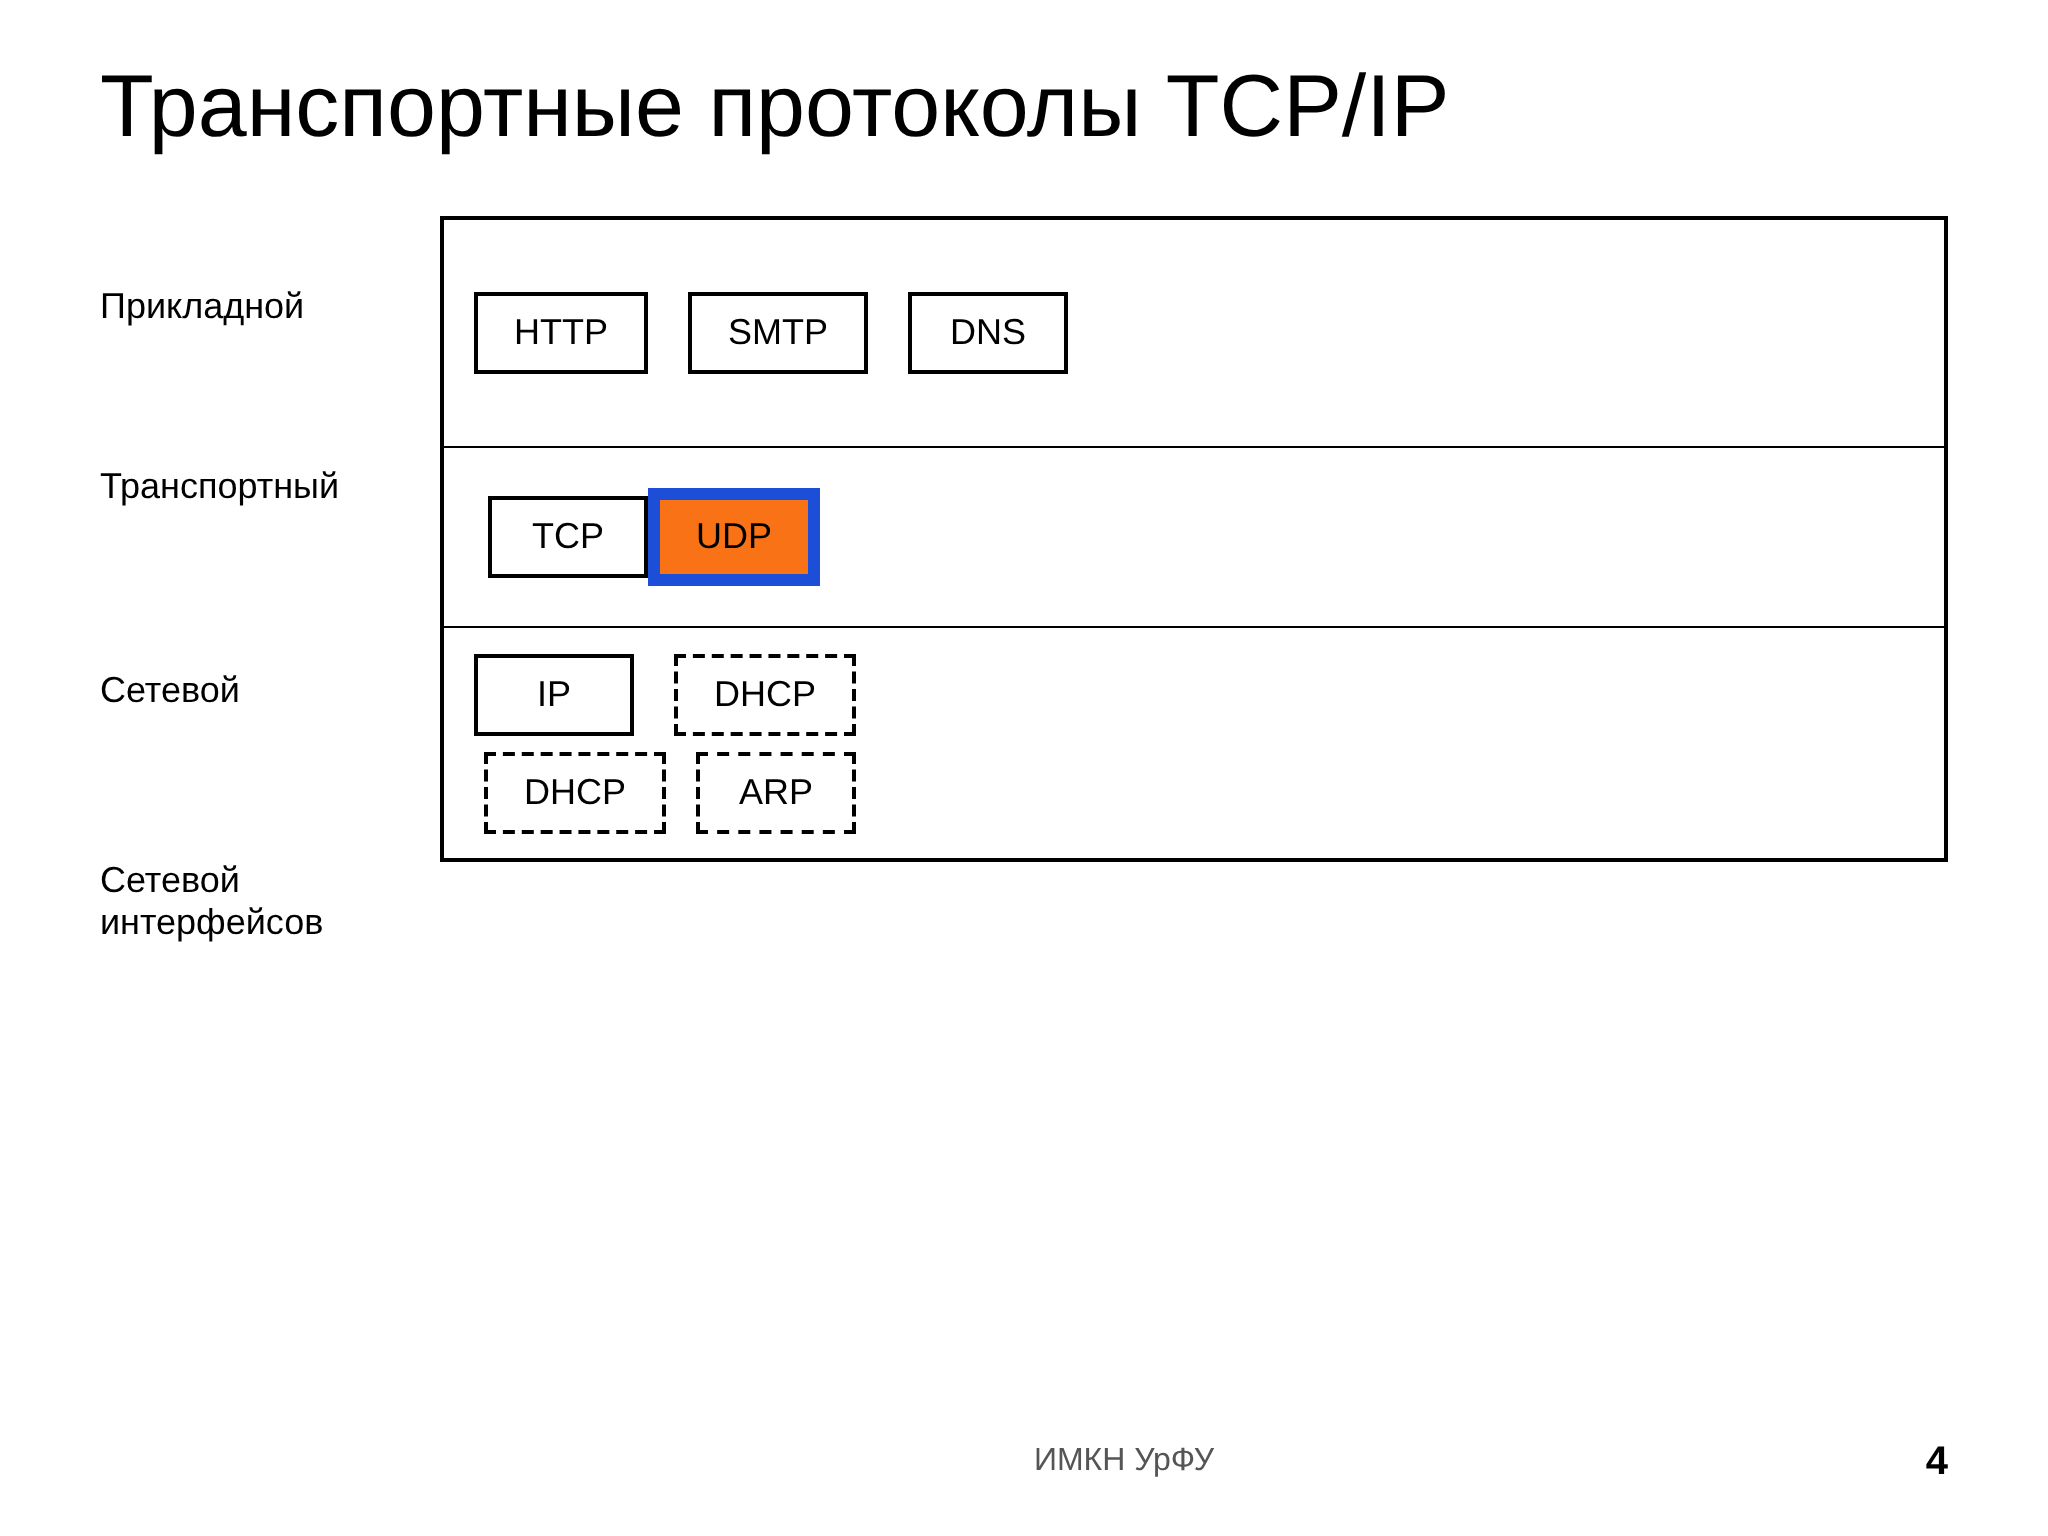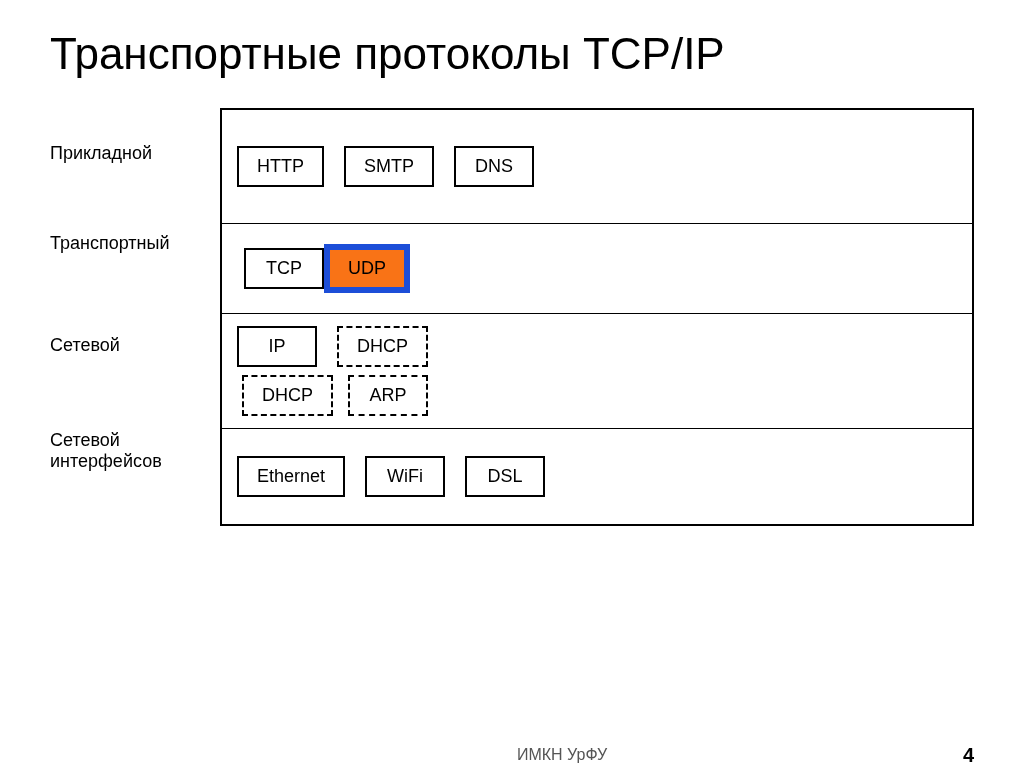--- a/index.html
+++ b/index.html
@@ -132,21 +132,21 @@
       border: 2px dashed #000;
     }
 
     .proto-box.highlighted {
       background: #f97316;
       border: 6px solid #1d4ed8;
     }
 
     .footer {
       position: absolute;
-      bottom: 4px;
+      bottom: 28px;
       left: 0;
       right: 0;
       display: flex;
       justify-content: center;
       align-items: center;
     }
 
     .footer-text {
       font-size: 16px;
       color: #555;
@@ -207,25 +207,20 @@
         <div class="network-top-row">
           <div class="proto-box">IP</div>
           <div class="proto-box dashed">DHCP</div>
         </div>
         <div class="network-bottom-row">
           <div class="proto-box dashed">DHCP</div>
           <div class="proto-box dashed">ARP</div>
         </div>
       </div>
 
-      <div class="layer layer-interface">
-        <div class="proto-box">Ethernet</div>
-        <div class="proto-box">WiFi</div>
-        <div class="proto-box">DSL</div>
-      </div>
 
     </div>
   </div>
 
   <div class="footer">
     <div class="footer-text">ИМКН УрФУ</div>
     <div class="footer-page">4</div>
   </div>
 
 </div>

